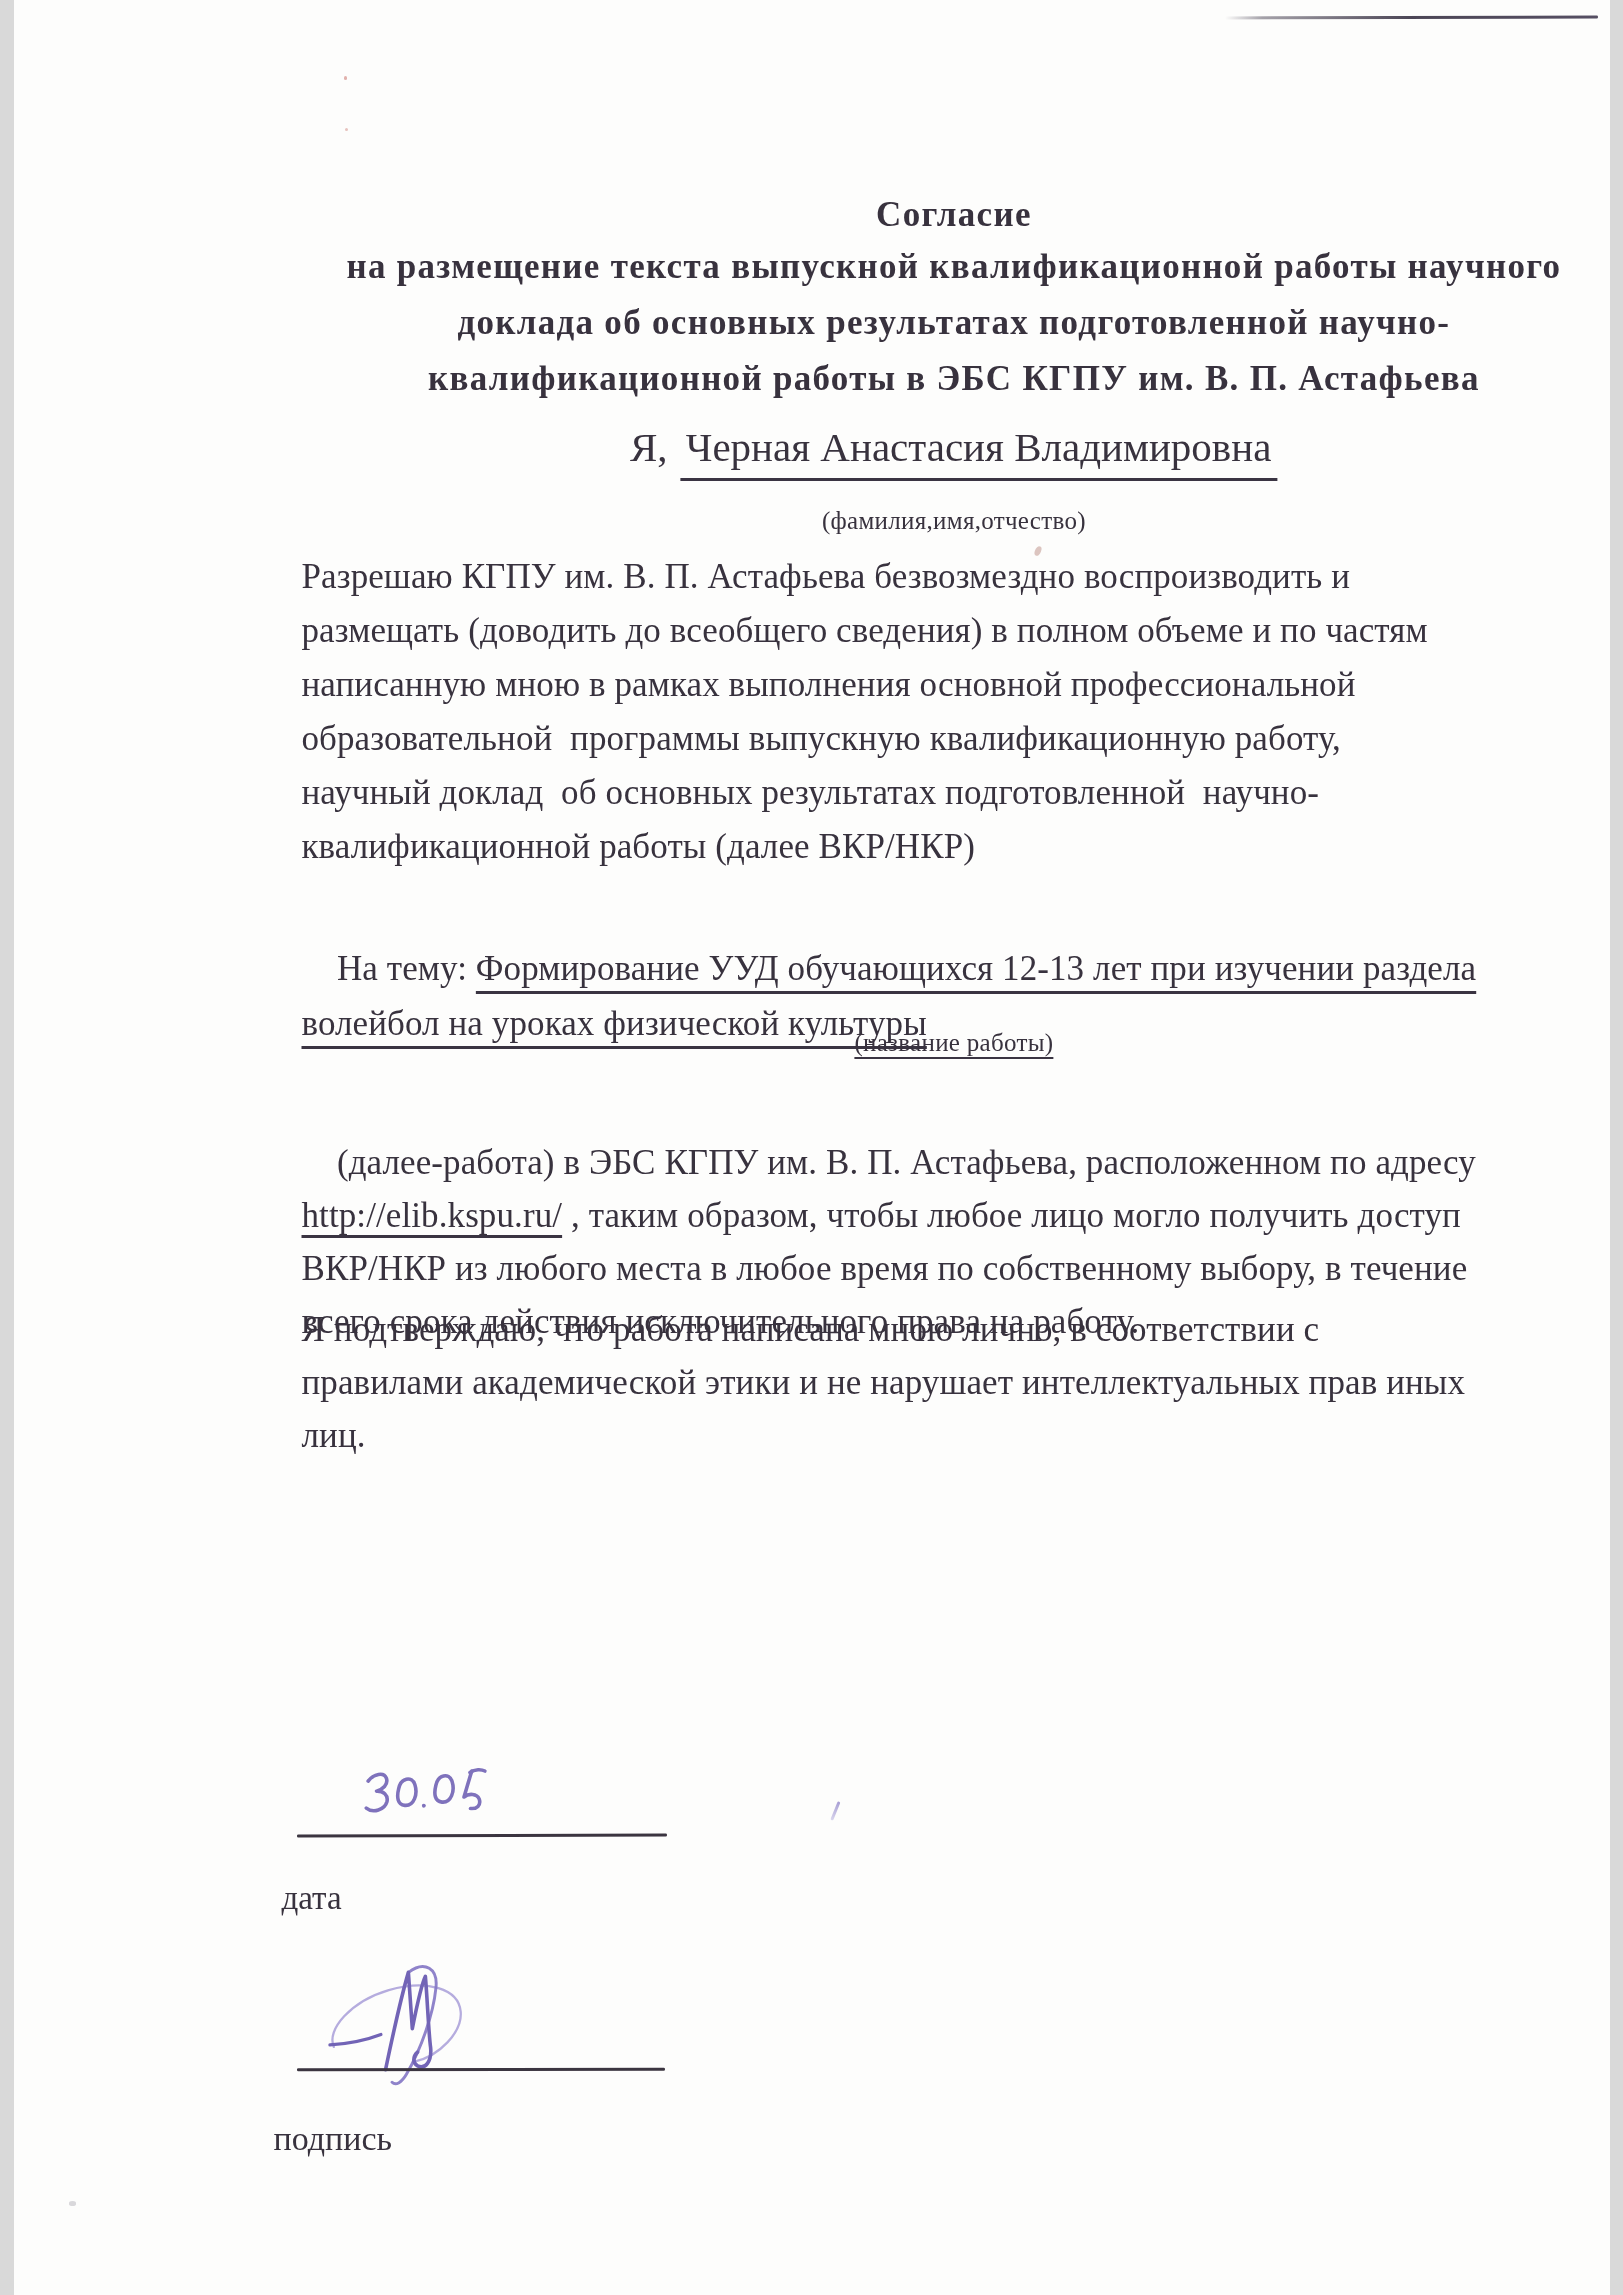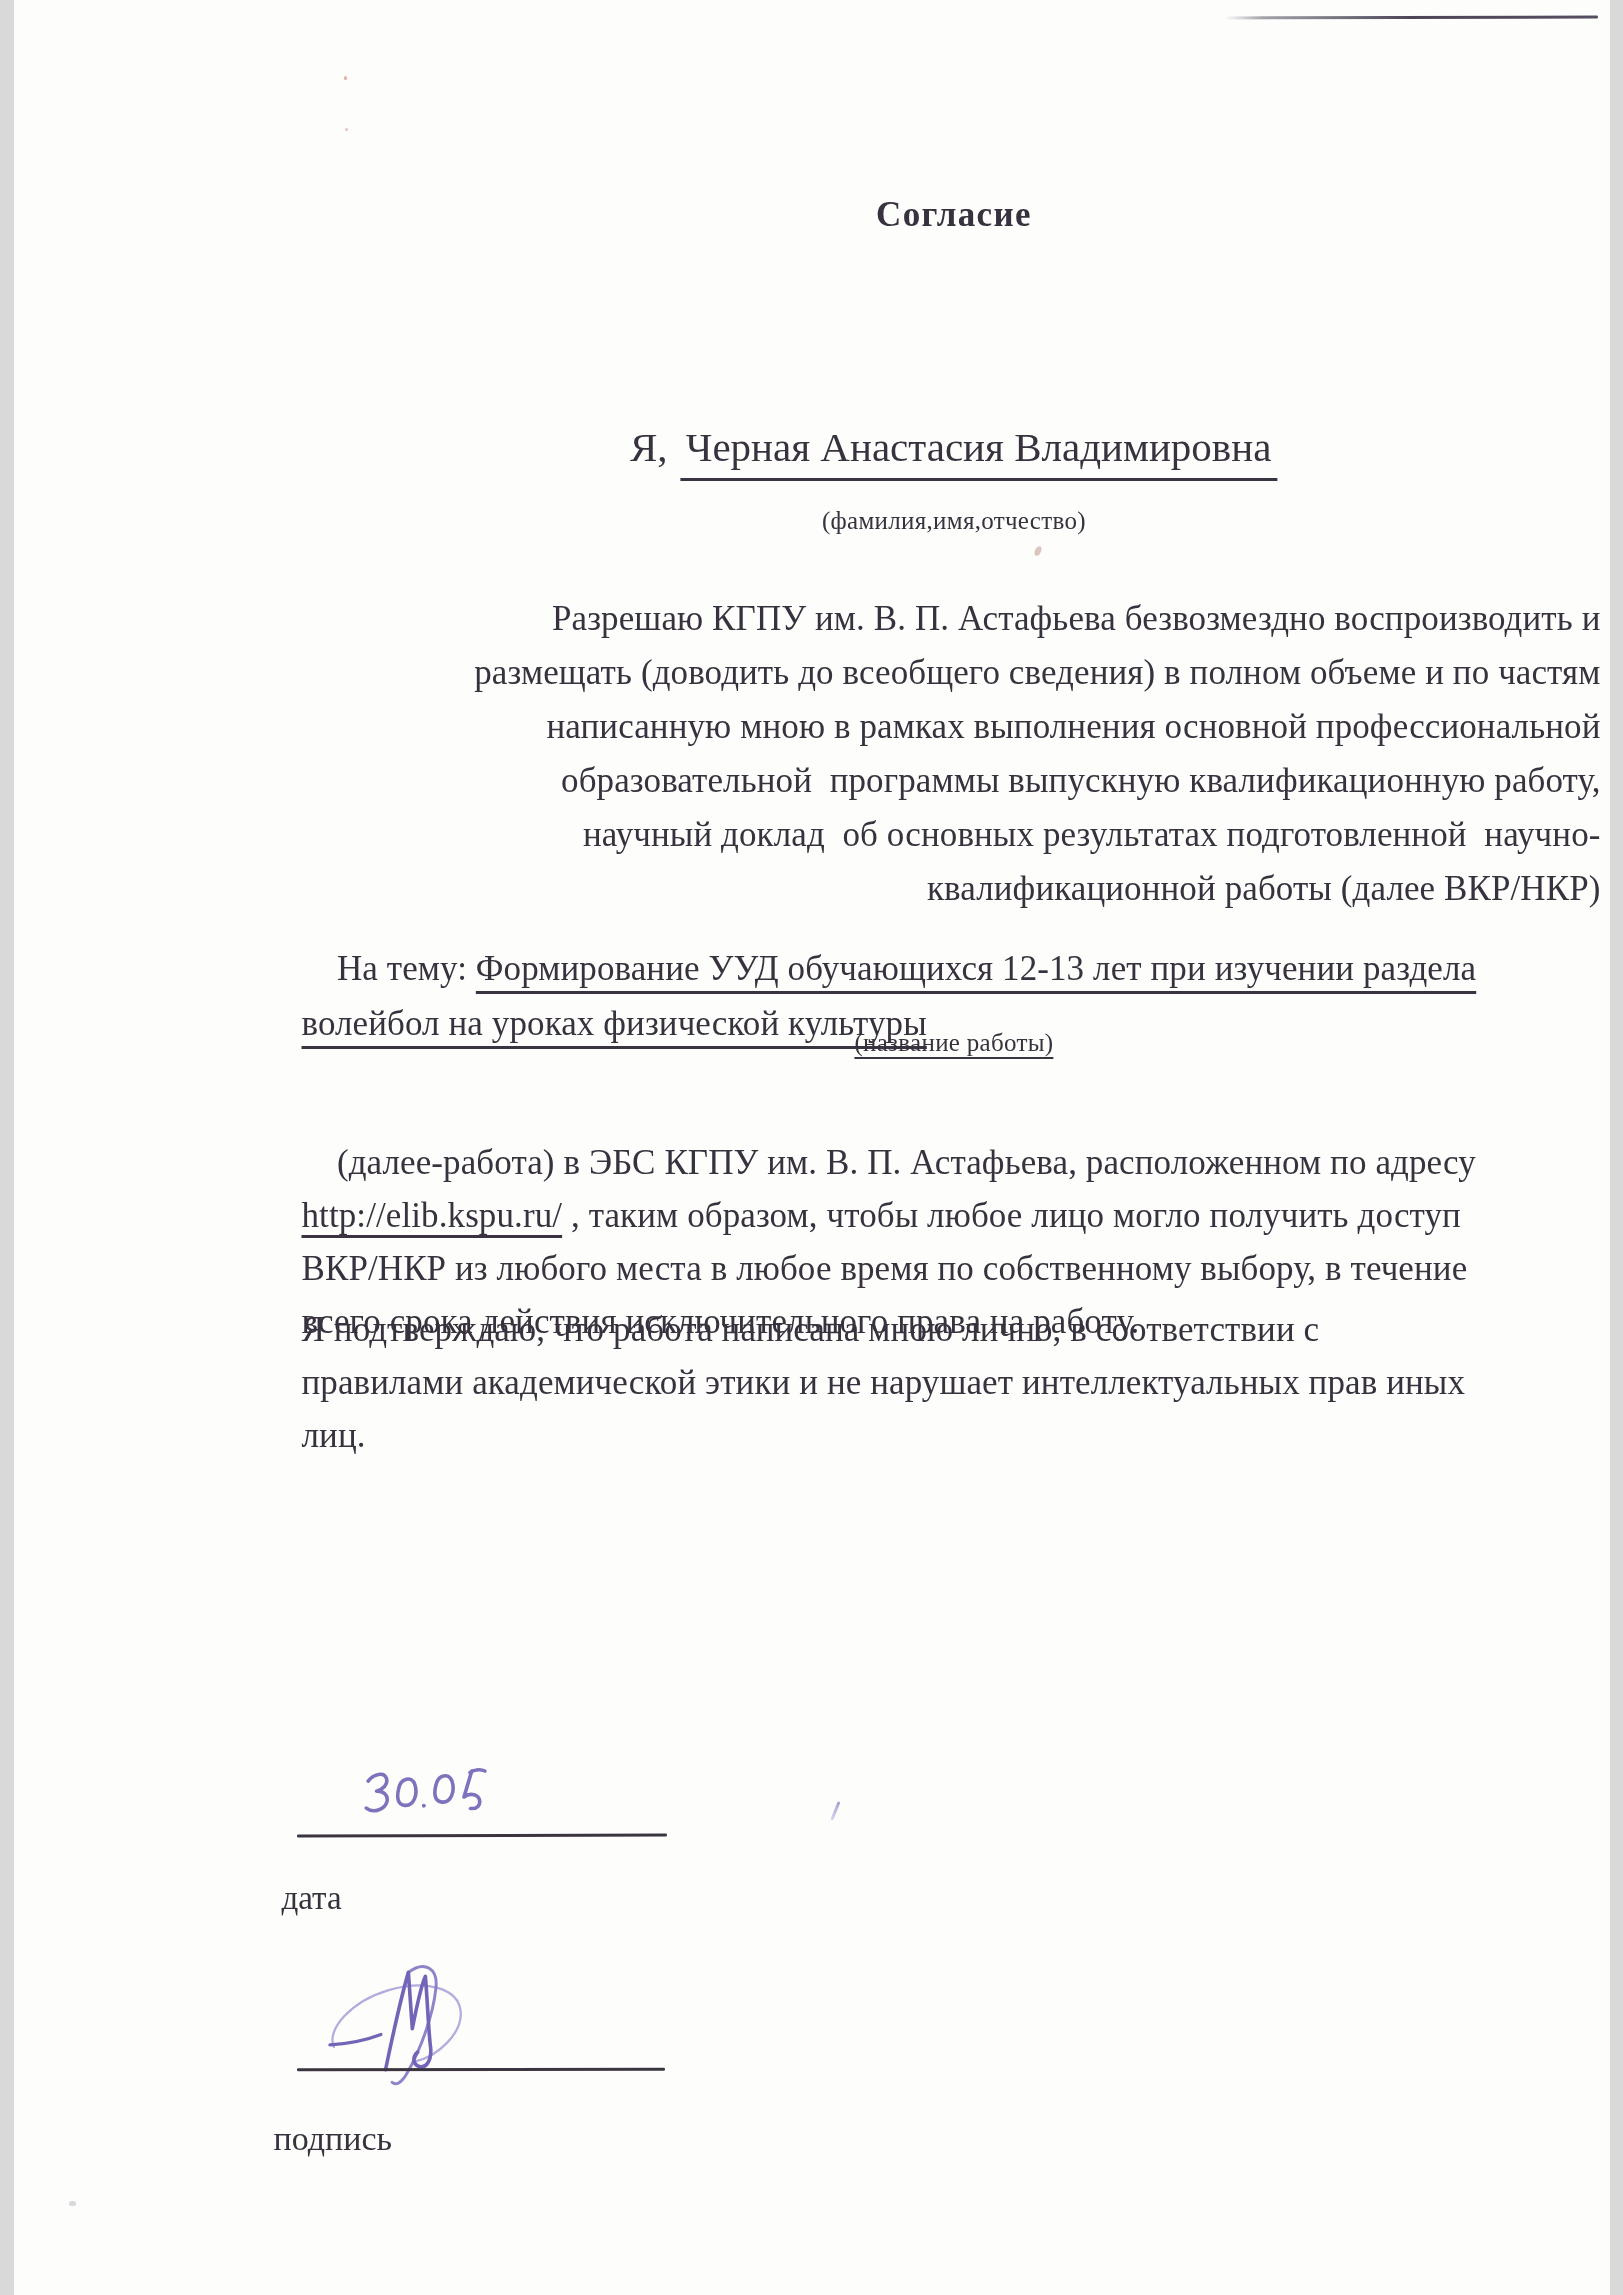--- a/index.html
+++ b/index.html
@@ -20,21 +20,21 @@
 
   .fio { top:422px; font-size:41px; line-height:51px; }
   .fio-name { margin-left:13px; border-bottom:3.9px solid #3a3442; padding:0 6.5px 7.9px 5.2px; }
 
   .caption { font-size:25px; line-height:31px; letter-spacing:0.3px; }
   .fio-caption { top:505px; }
   .topic-caption { top:1027px; }
   .caption-u { text-decoration:underline; text-decoration-thickness:2px; text-underline-offset:5.9px; text-decoration-color:#3a3442; }
 
   .para { position:absolute; left:288px; width:1299px; font-size:35px; line-height:54px; white-space:pre; letter-spacing:0.1px; }
-  .p1 { top:592px;text-align:right; }
+  .p1 { top:550px; }
   .topic-line { top:886px; line-height:55px; }
   .u-topic { text-decoration:underline; text-decoration-thickness:3.3px; text-underline-offset:11px; text-decoration-color:#3a3442; }
   .p2 { top:1083px; line-height:53px; }
   .u-url { text-decoration:underline; text-decoration-thickness:2.6px; text-underline-offset:7.9px; text-decoration-color:#3a3442; }
   .p3 { top:1303px; line-height:53px; }
 
   .hline { position:absolute; height:3.3px; background:#3b3540; border-radius:1.3px; }
   .line-date { left:283px; top:1834px; width:370px; transform:rotate(-0.15deg); }
   .line-sig  { left:283px; top:2068px; width:368px; transform:rotate(-0.1deg); }
 
@@ -63,20 +63,23 @@
 
   .sr { position:absolute; width:0.7px; height:0.7px; overflow:hidden; clip:rect(0 0 0 0); white-space:nowrap; }
 </style>
 </head>
 <body>
 
 <div class="page">
 
   <h1 class="block centered title">Согласие</h1>
 
+  <div class="block centered subtitle">на размещение текста выпускной квалификационной работы научного
+доклада об основных результатах подготовленной научно-
+квалификационной работы в ЭБС КГПУ им. В. П. Астафьева</div>
 
   <div class="block centered caption fio-caption">(фамилия,имя,отчество)</div>
 
   <div class="block centered fio">
     <span>Я,</span><span class="fio-name">Черная Анастасия Владимировна</span>
   </div>
 
   <div class="para p1">Разрешаю КГПУ им. В. П. Астафьева безвозмездно воспроизводить и
 размещать (доводить до всеобщего сведения) в полном объеме и по частям
 написанную мною в рамках выполнения основной профессиональной

